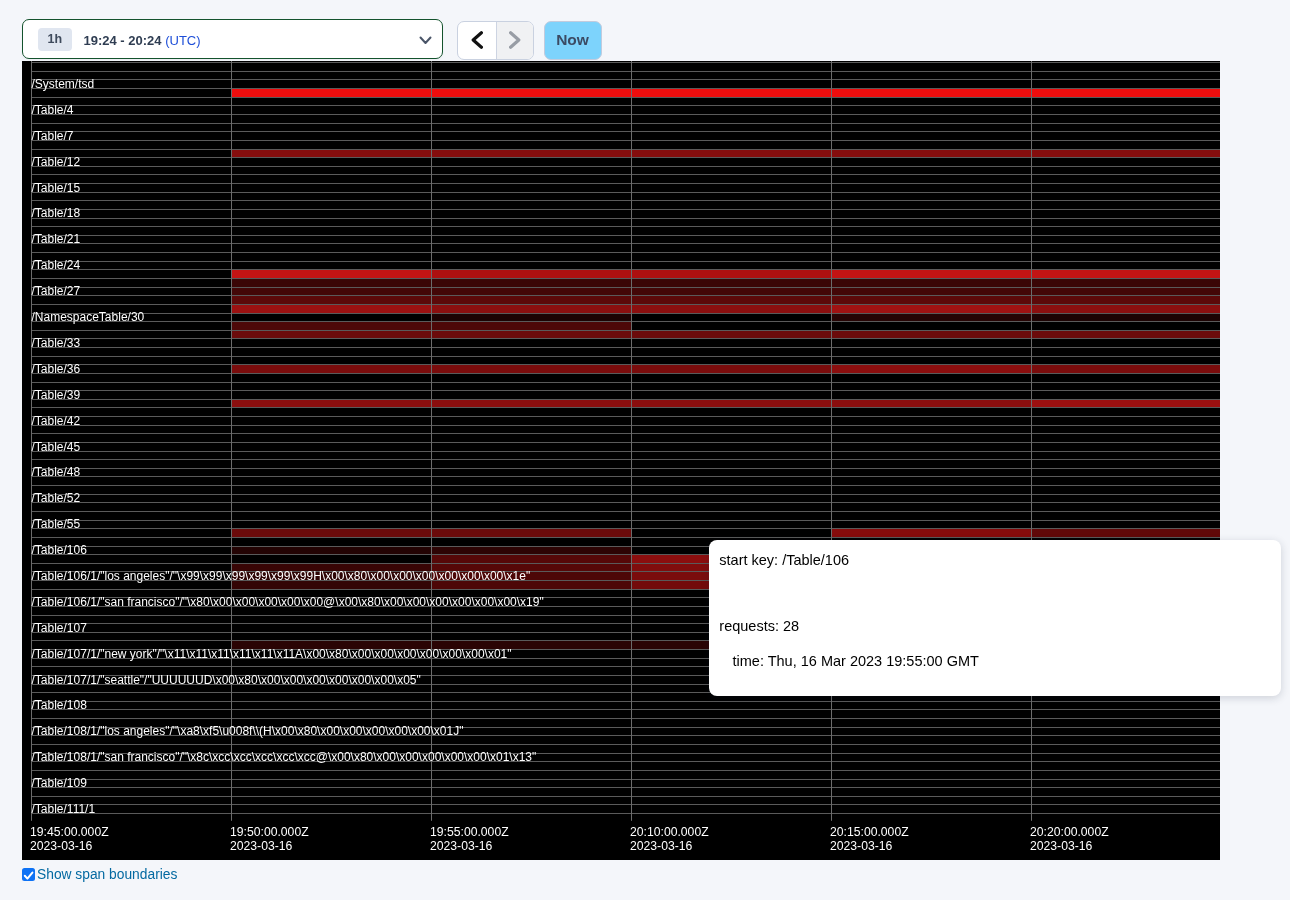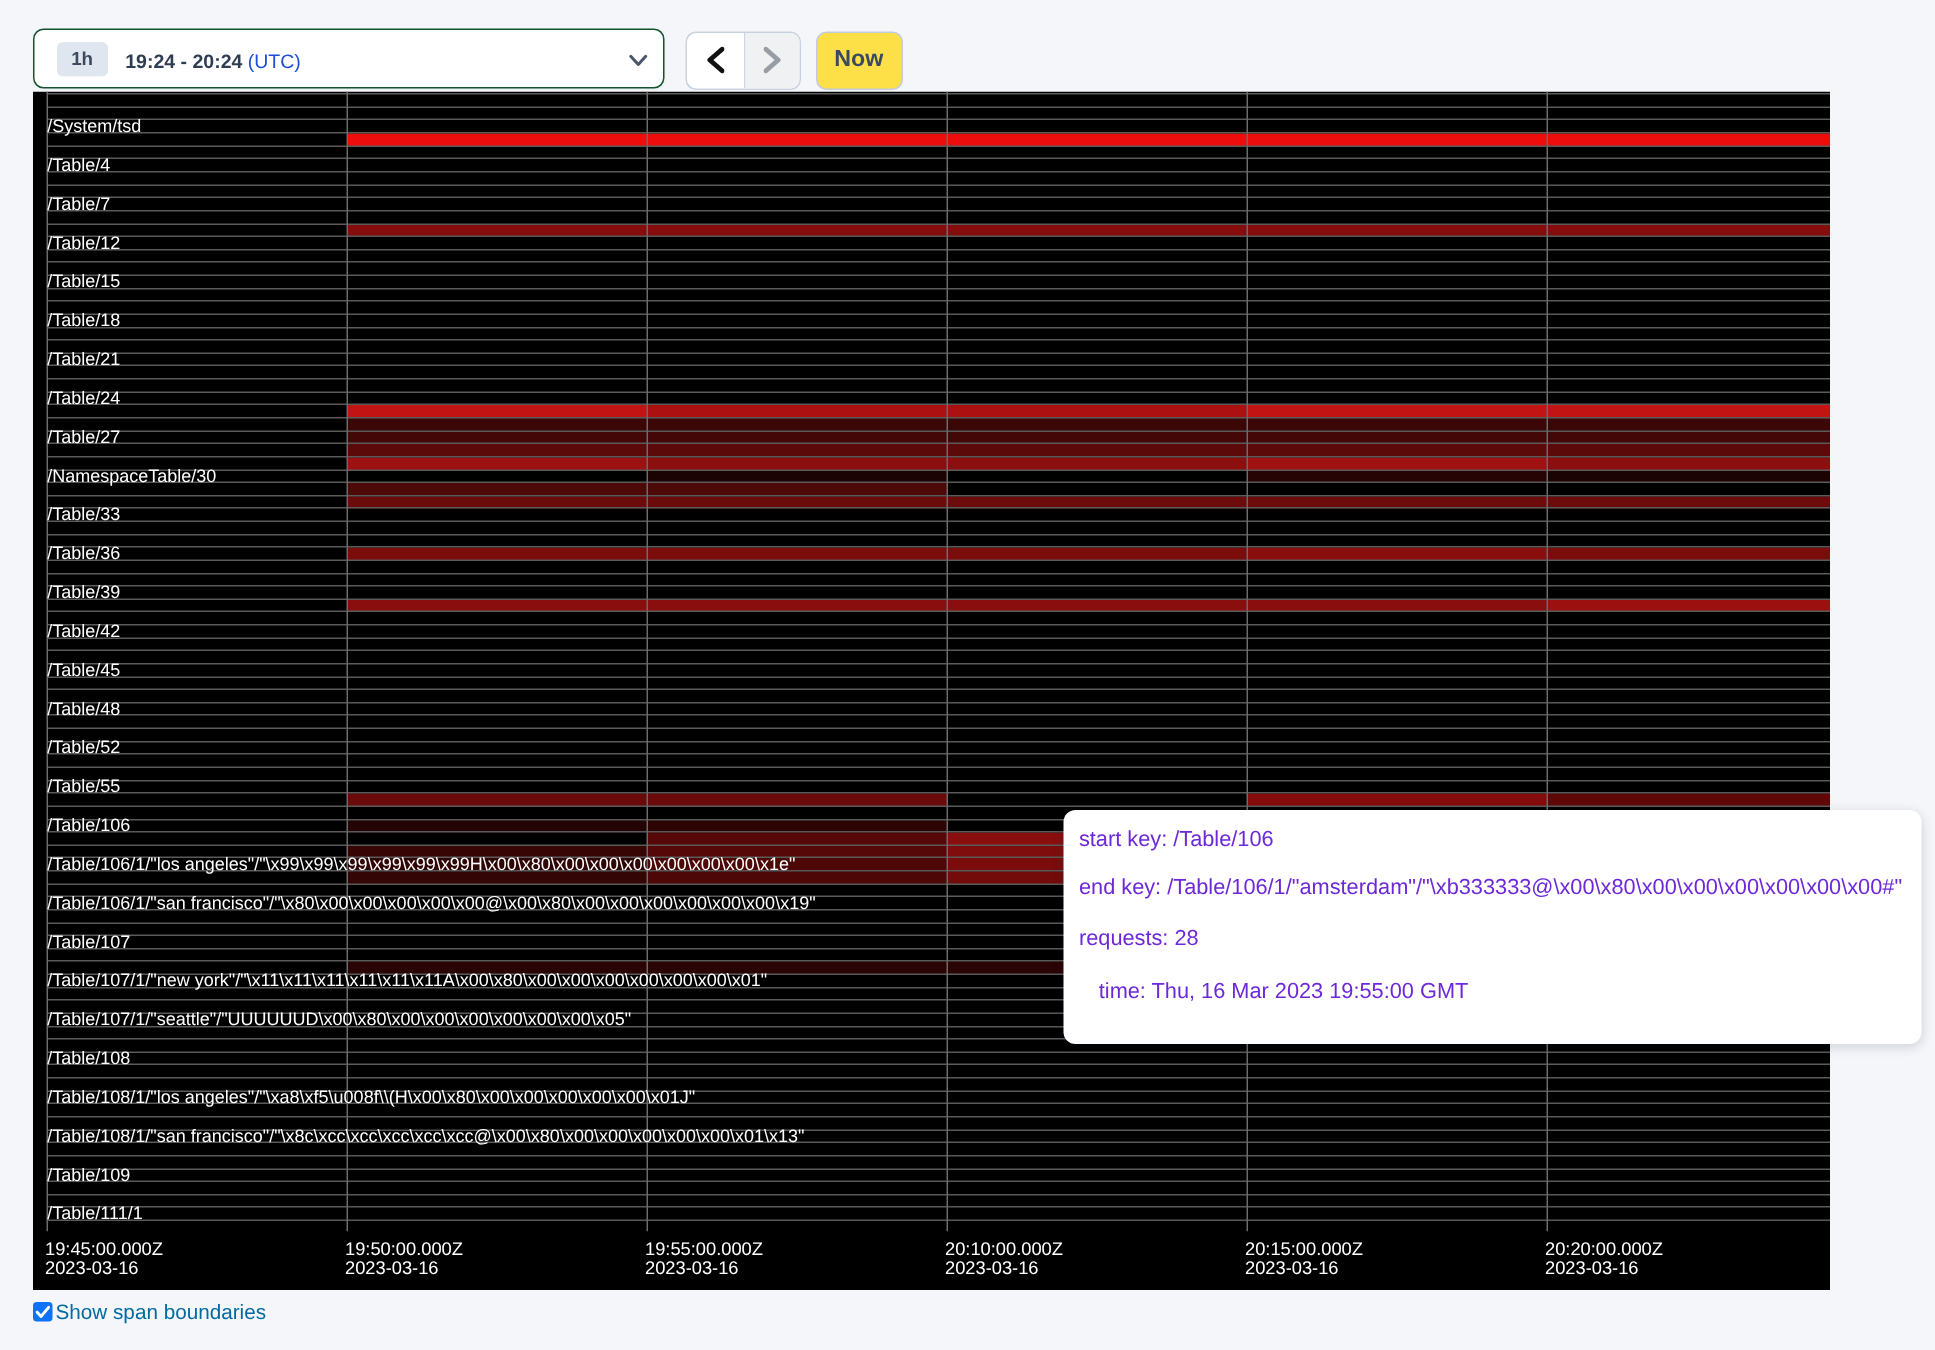--- a/index.html
+++ b/index.html
@@ -30,21 +30,21 @@
       </svg>
   </div>
   <div style="flex:1;height:37px;display:flex;align-items:center;justify-content:center;background:#f0f1f3;">
     <svg width="12" height="20" viewBox="0 0 12 20">
       <polyline points="1.6,2.8 9.8,10 1.6,17.2" stroke="#989da5" stroke-width="3.2" fill="none" stroke-linecap="round" stroke-linejoin="round"></polyline>
       </svg>
   </div>
 </div>
 
 <div class="abs" style="left:543.5px;top:20.5px;width:56px;height:37px;border:1px solid #c2cbdd;
-     border-radius:7px;background:#fde047;display:flex;align-items:center;justify-content:center;
+     border-radius:7px;background:#7dd3fc;display:flex;align-items:center;justify-content:center;
      font-size:15.5px;font-weight:bold;color:#3b4a63;">Now</div>
 
 <svg class="abs" style="left:22px;top:61px" width="1198" height="799" font-family="Liberation Sans, sans-serif">
 <rect x="0" y="0" width="1198" height="799" fill="#000000"></rect>
 <rect x="209.5" y="28.00" width="988.5" height="9.00" fill="#ee0d0d"></rect>
 <rect x="209.5" y="89.00" width="988.5" height="8.00" fill="#850d0d"></rect>
 <rect x="209.5" y="209.00" width="200.0" height="9.00" fill="#c31414"></rect>
 <rect x="409.5" y="209.00" width="399.8" height="9.00" fill="#ad1010"></rect>
 <rect x="809.3" y="209.00" width="388.7" height="9.00" fill="#c31414"></rect>
 <rect x="209.5" y="218.00" width="988.5" height="9.00" fill="#3a0606"></rect>
@@ -120,23 +120,22 @@
 <text x="408" y="788.6" font-size="12.2" fill="#ffffff">2023-03-16</text>
 <text x="608" y="775.4" font-size="12.2" fill="#ffffff">20:10:00.000Z</text>
 <text x="608" y="788.6" font-size="12.2" fill="#ffffff">2023-03-16</text>
 <text x="808" y="775.4" font-size="12.2" fill="#ffffff">20:15:00.000Z</text>
 <text x="808" y="788.6" font-size="12.2" fill="#ffffff">2023-03-16</text>
 <text x="1008" y="775.4" font-size="12.2" fill="#ffffff">20:20:00.000Z</text>
 <text x="1008" y="788.6" font-size="12.2" fill="#ffffff">2023-03-16</text>
 </svg>
 
 <div class="abs" style="left:708.5px;top:539.5px;width:572.5px;height:156.5px;background:#ffffff;
-     border-radius:8px;box-shadow:0 2px 8px rgba(30,40,60,0.18);font-size:14.5px;color:#6d28d9;">
+     border-radius:8px;box-shadow:0 2px 8px rgba(30,40,60,0.18);font-size:14.5px;color:#000000;">
 <div style="position:absolute;left:10.8px;top:12.0px;">start key: /Table/106</div>
-<div style="position:absolute;left:10.8px;top:44.0px;">end key: /Table/106/1/"amsterdam"/"\xb333333@\x00\x80\x00\x00\x00\x00\x00\x00#"</div>
 <div style="position:absolute;left:10.8px;top:78.5px;">requests: 28</div>
 <div style="position:absolute;left:24px;top:113.5px;">time: Thu, 16 Mar 2023 19:55:00 GMT</div>
 </div>
 
 <div class="abs" style="left:21.5px;top:868px;width:13px;height:13px;background:#0d72f5;border-radius:2.5px;">
   <svg width="13" height="13" viewBox="0 0 13 13">
     <polyline points="2.8,6.8 5.4,9.6 10.4,3.6" stroke="#ffffff" stroke-width="2" fill="none" stroke-linecap="round" stroke-linejoin="round"></polyline>
     </svg>
 </div>
 <div class="abs" style="left:37px;top:866.5px;font-size:13.8px;color:#0369a1;">Show span boundaries</div>

